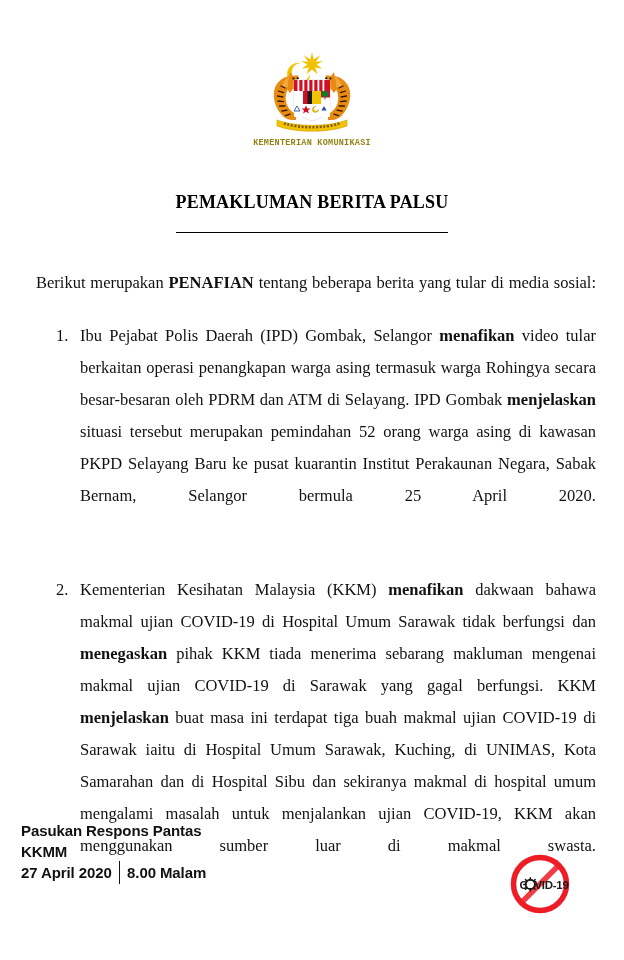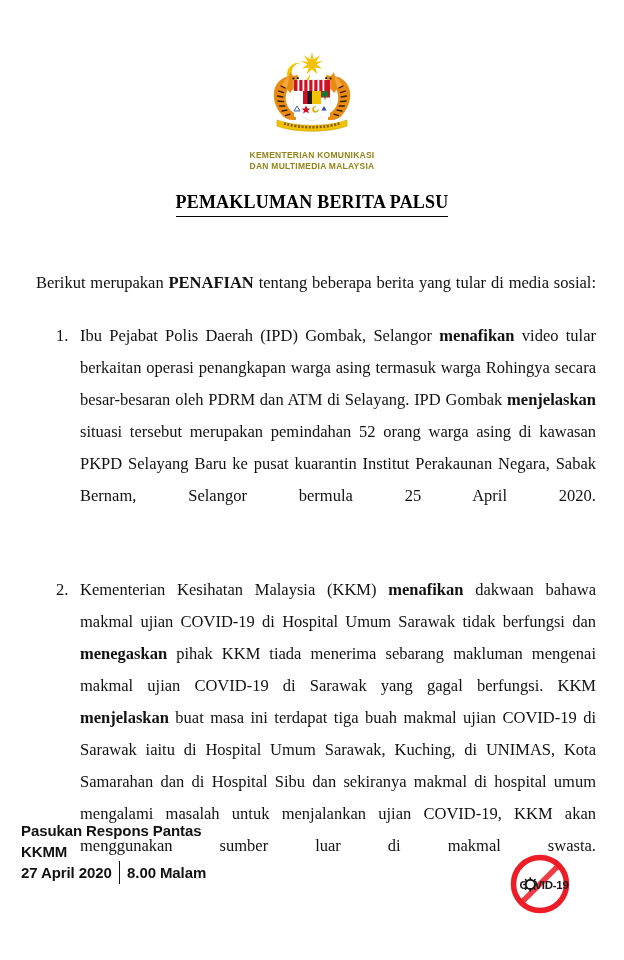--- a/index.html
+++ b/index.html
@@ -25,22 +25,22 @@
     text-align: center;
   }
   .crest-wrap {
     width: 124px;
     height: 84px;
     margin: 0 auto;
     position: relative;
   }
   .crest-wrap svg { display: block; }
   .ministry-name {
-    margin-top: 16px;
-    font-family: Liberation Sans, sans-serif;
+    margin-top: 4px;
+    font-family: Liberation Mono, monospace;
     font-size: 8.5px;
     line-height: 10.5px;
     letter-spacing: 0.25px;
     color: #948418;
     font-weight: 600;
   }
   .ministry-name div { white-space: nowrap; }
 
   
   .doc-title {
@@ -49,21 +49,21 @@
     left: 0;
     width: 624px;
     text-align: center;
     font-size: 18px;
     font-weight: bold;
     letter-spacing: 0.2px;
     color: #000;
   }
   .doc-title span {
     border-bottom: 1.6px solid #000;
-    padding-bottom: 4px;
+    padding-bottom: 20px;
   }
 
   
   .intro {
     position: absolute;
     top: 250px;
     left: 36px;
     width: 560px;
     font-size: 16.5px;
     line-height: 32px;
@@ -223,21 +223,20 @@
 
       <g>
         <path d="M27 70 C45 77 79 77 97 70 L97 76 C79 83 45 83 27 76 Z" fill="#f2c200" stroke="#c9a200" stroke-width="0.6"></path>
         <path d="M34 73.4 C50 78.5 74 78.5 90 73.4" stroke="#6b4a00" stroke-width="2.6" fill="none" stroke-dasharray="2 1.6" opacity="0.85"></path>
       </g>
     </svg>
   </div>
 
   <div class="ministry-name">
     <div>KEMENTERIAN KOMUNIKASI</div>
-    <div>DAN MULTIMEDIA MALAYSIA</div>
   </div>
 </div>
 
 <div class="doc-title">
   <span>PEMAKLUMAN BERITA PALSU</span>
 </div>
 
 <p class="intro"><span class="txt"><span>Berikut merupakan </span><b>PENAFIAN</b><span> tentang beberapa berita yang tular di media sosial:</span></span></p>
 
 <div class="items">

